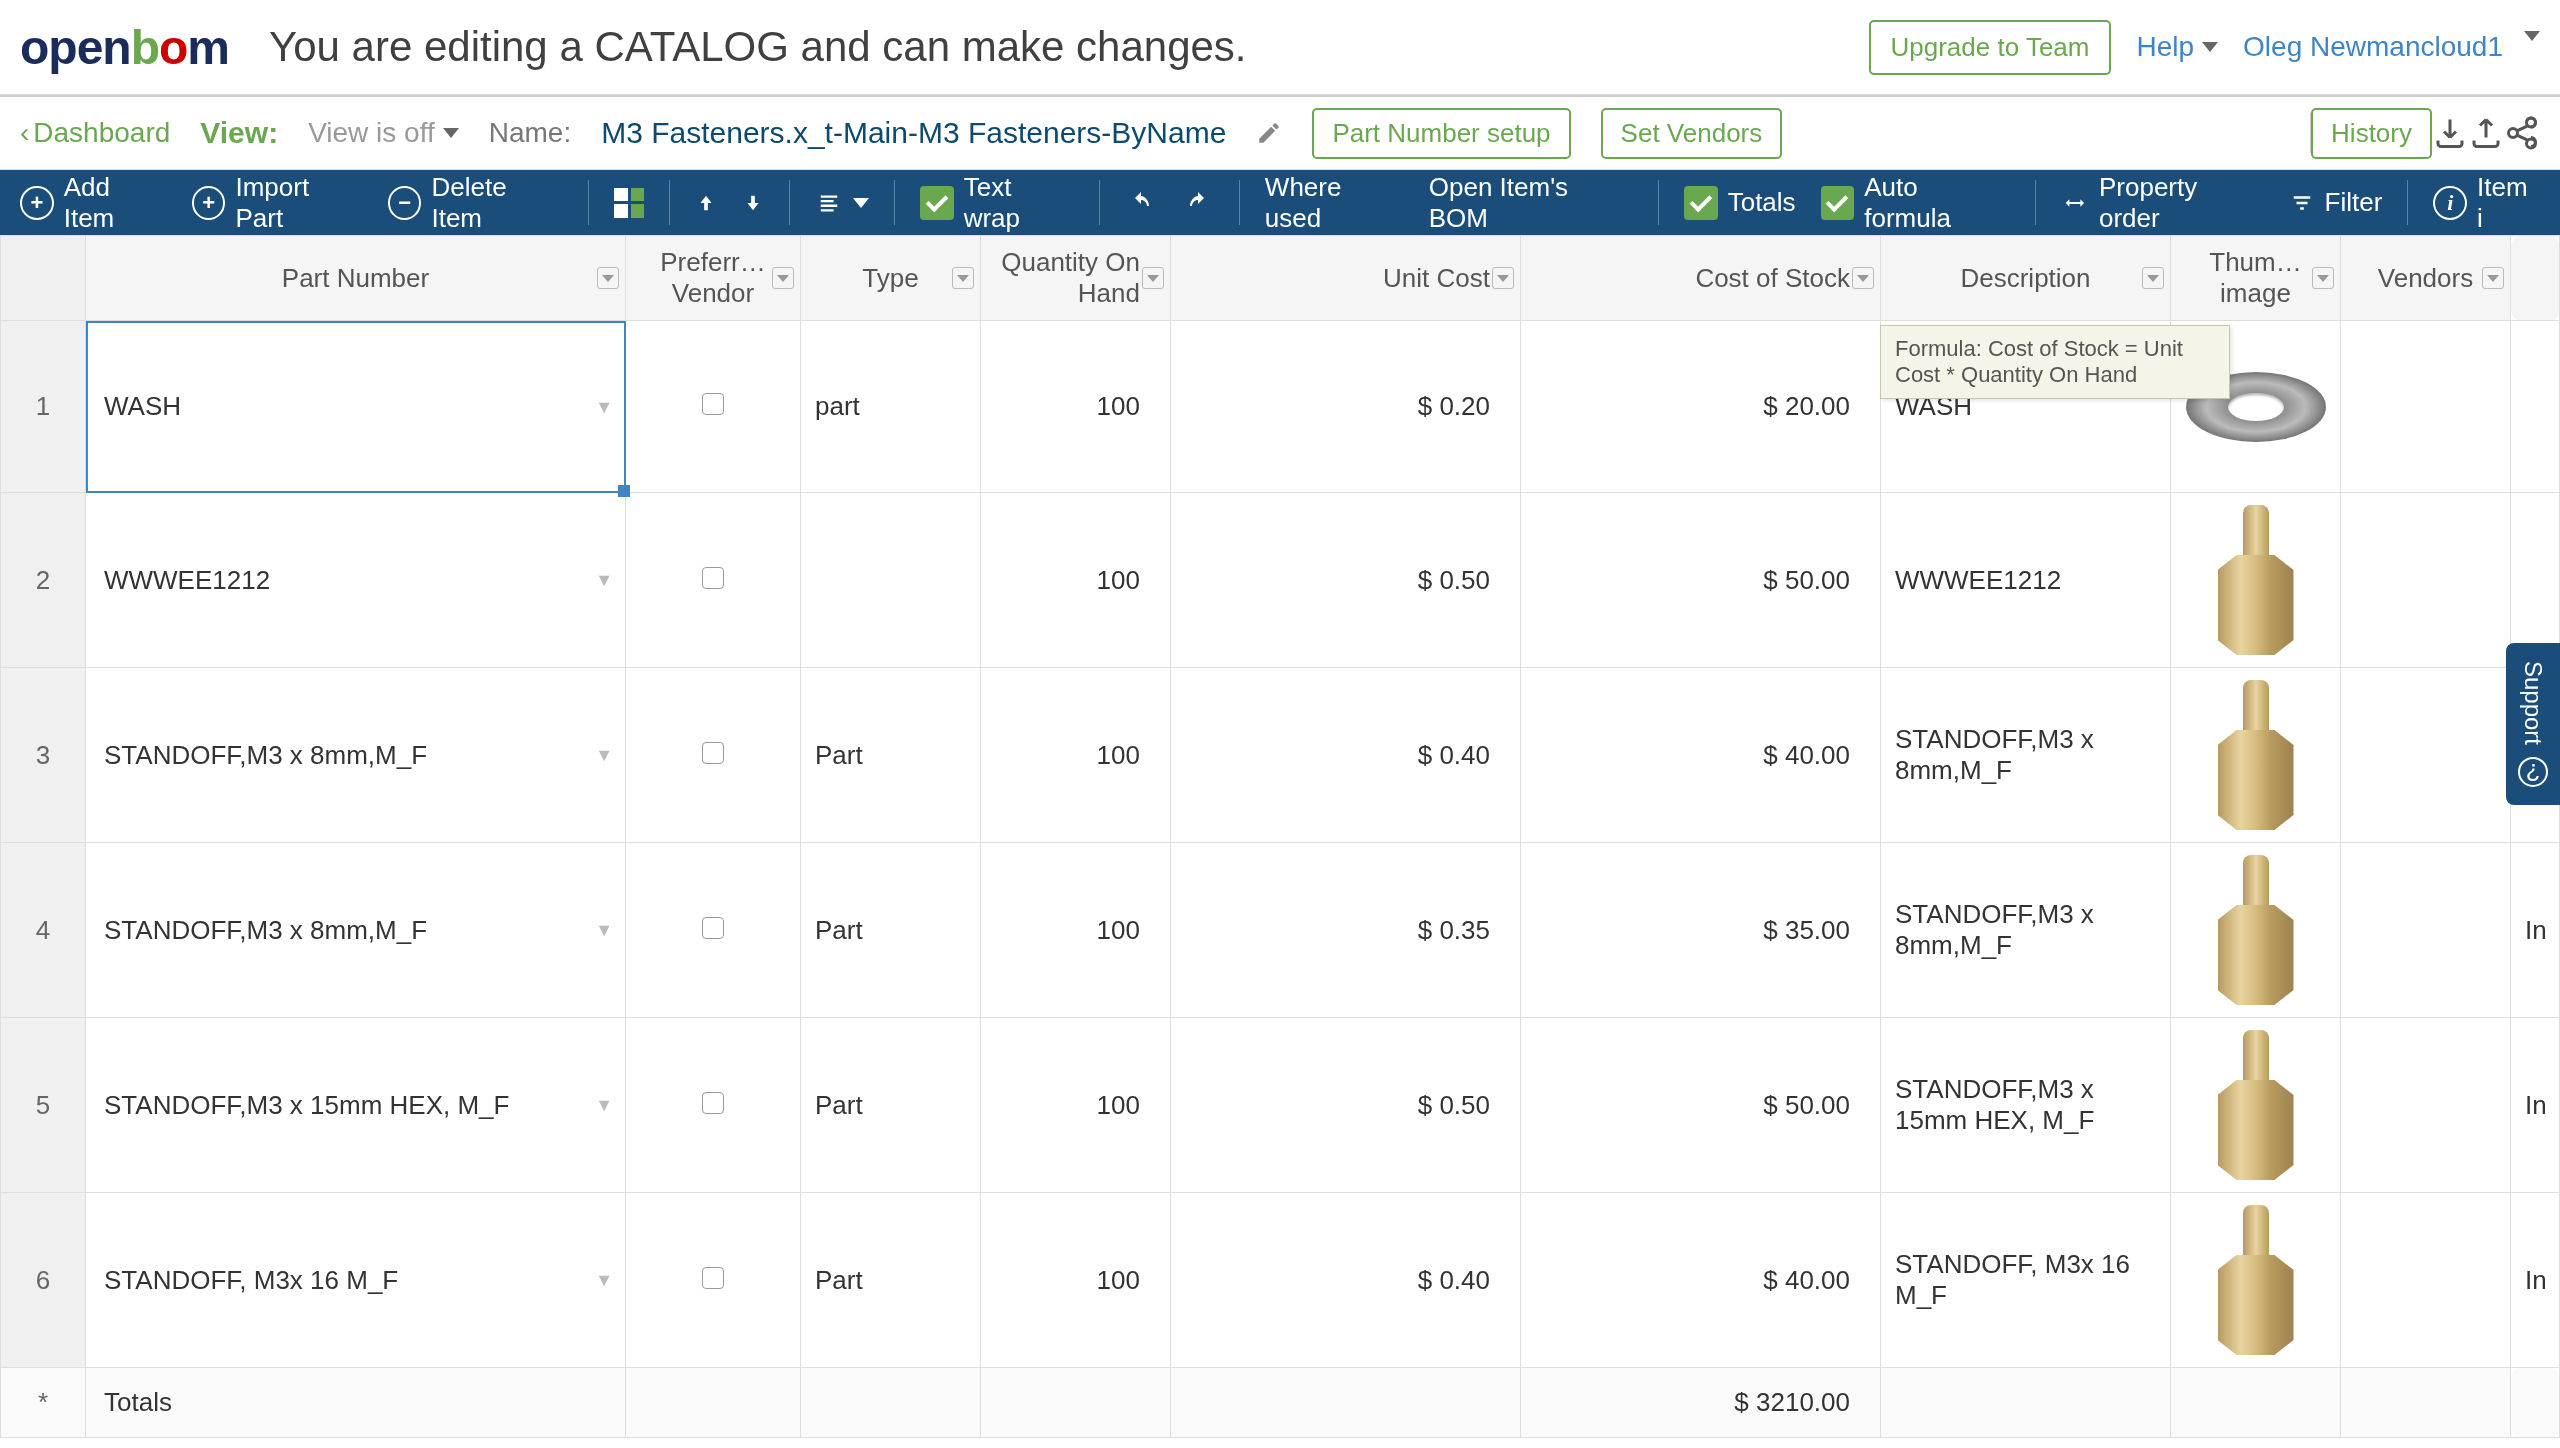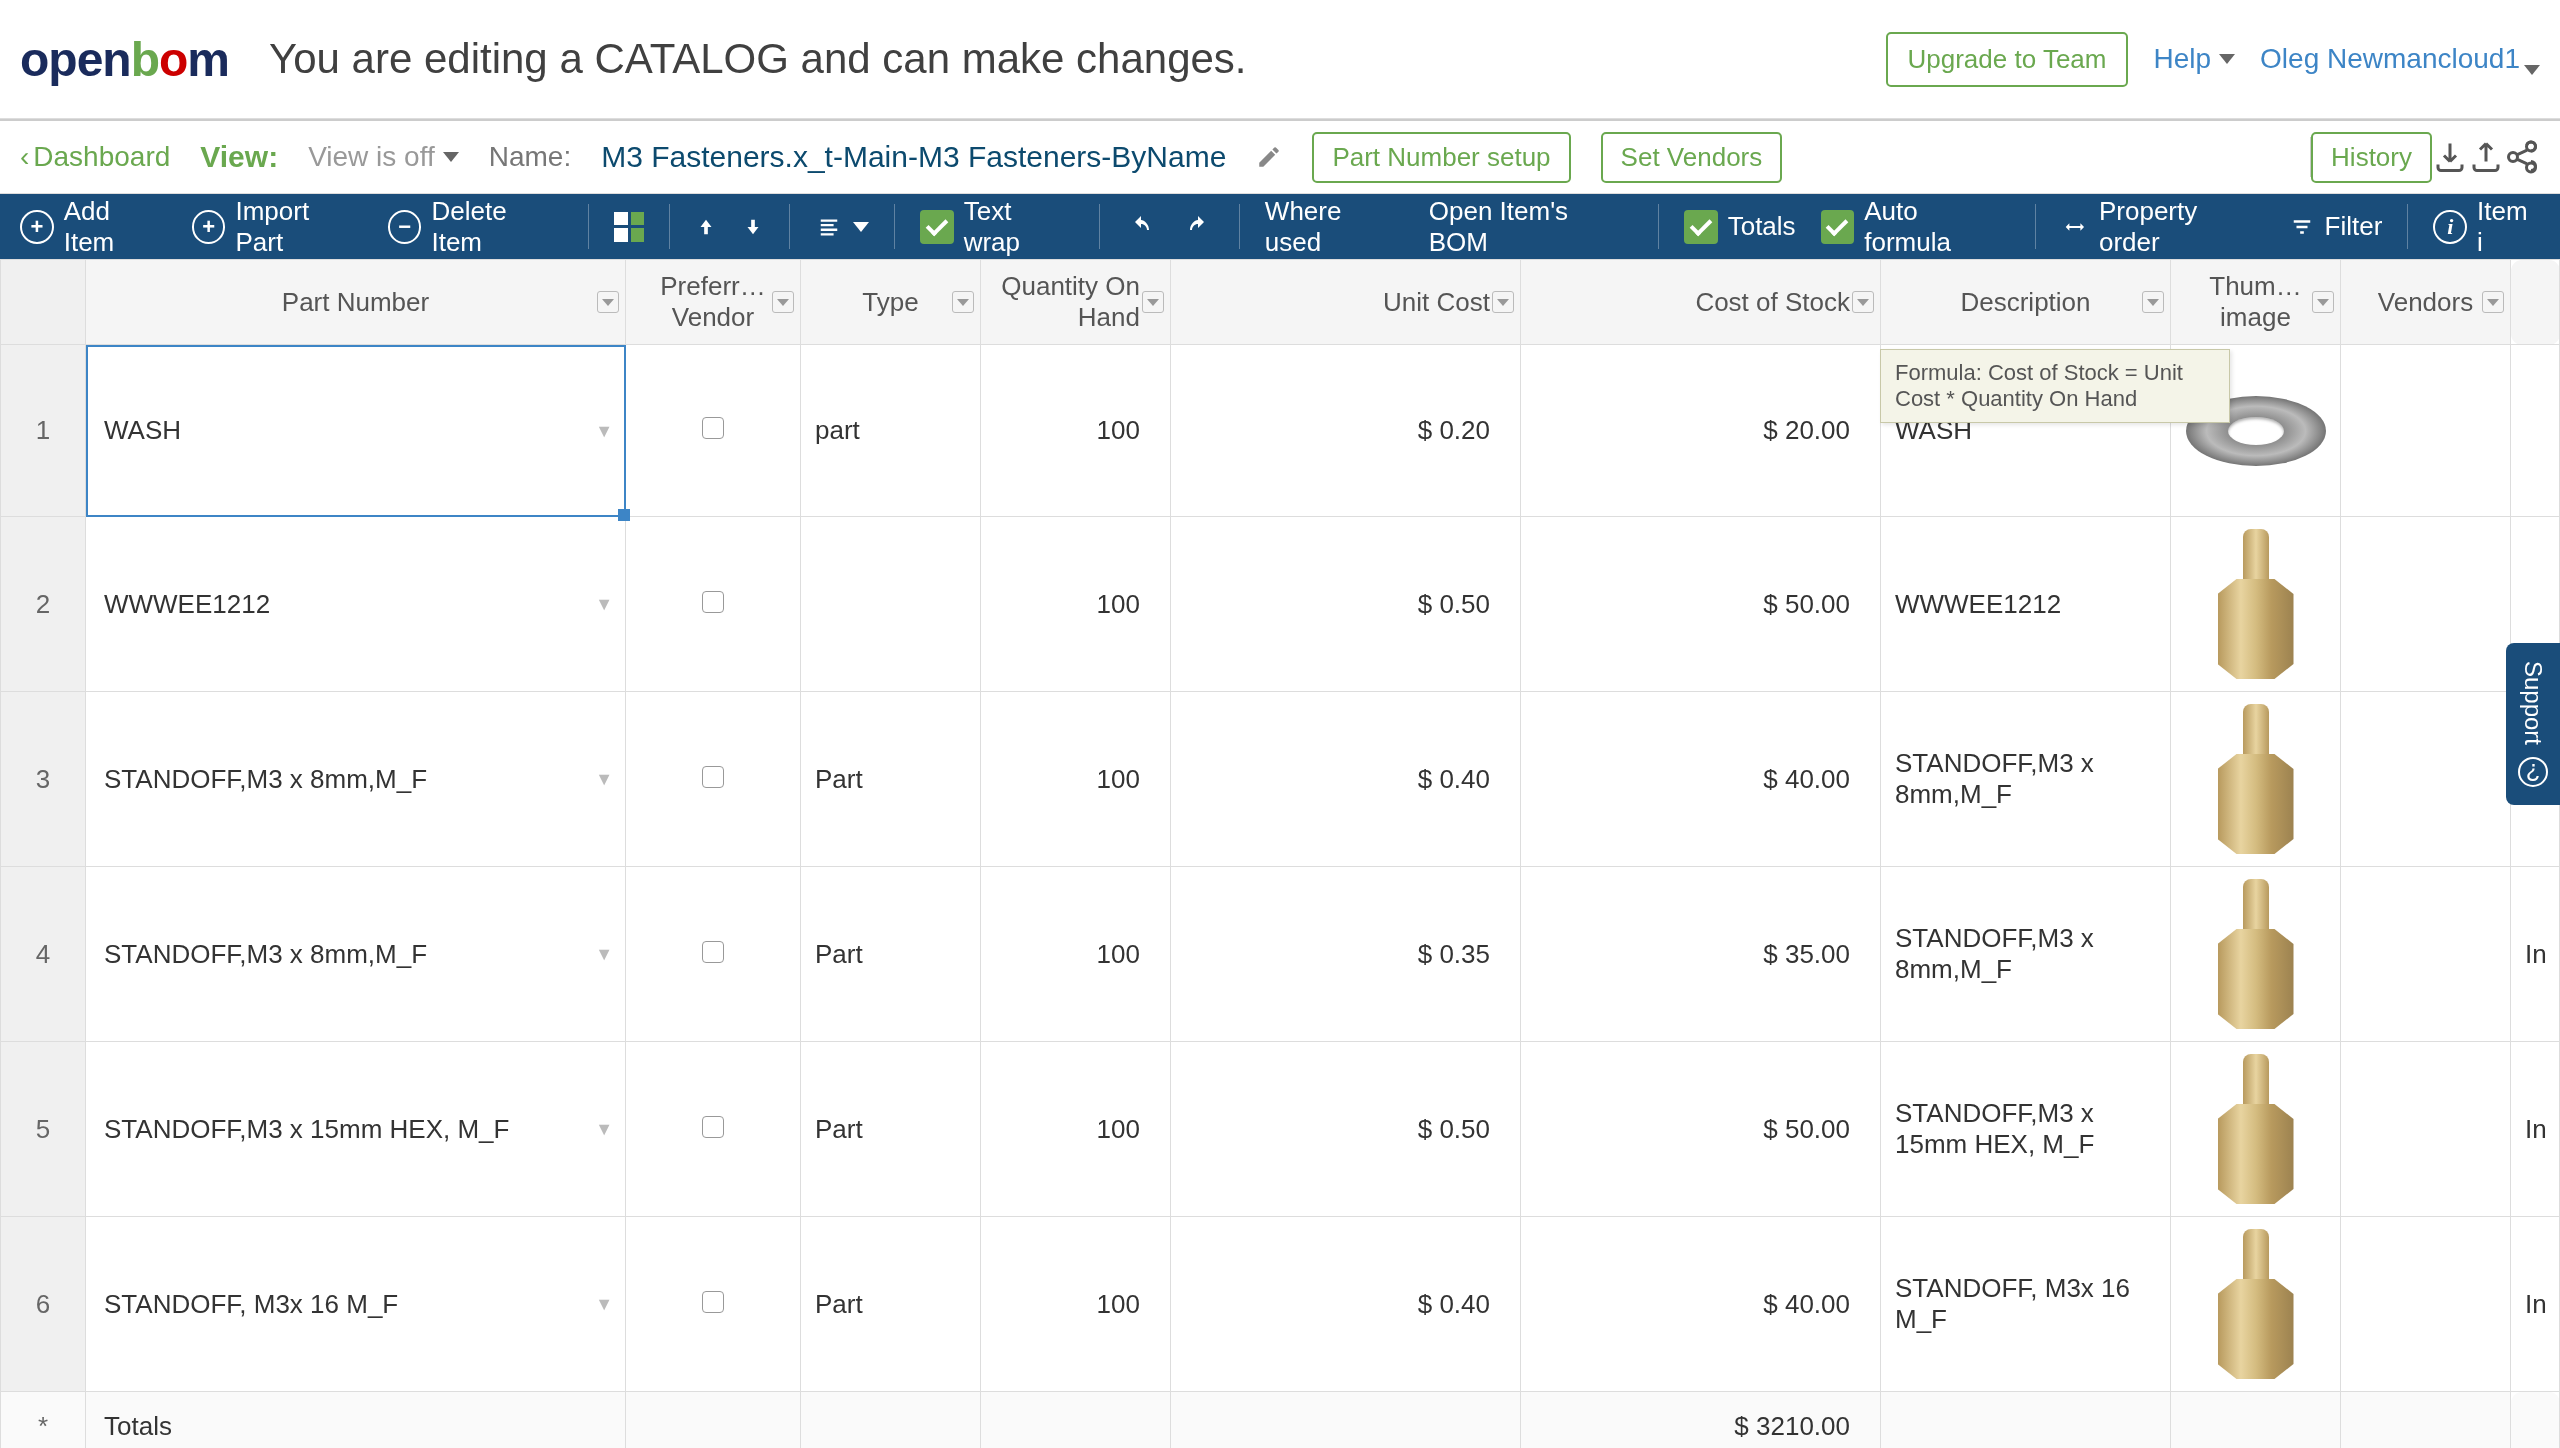--- a/index.html
+++ b/index.html
@@ -1,32 +1,32 @@
 <!DOCTYPE html>
 <html><head>
 <meta charset="utf-8">
 <style>
 * { box-sizing: border-box; margin: 0; padding: 0; }
 body { font-family: -apple-system, BlinkMacSystemFont, "Segoe UI", Arial, sans-serif; font-size: 14px; color: #333; background: #fff; overflow: hidden; width: 2560px; height: 1448px; transform-origin: top left; }
 
 
-.top-banner { display: flex; align-items: center; padding: 10px 20px; border-bottom: 1px solid #ddd; height: 119px; }
+.top-banner { display: flex; align-items: center; padding: 10px 20px; border-bottom: 1px solid #ddd; height: 95px; }
 .logo { font-size: 48px; font-weight: 700; letter-spacing: -1px; }
 .logo .o1 { color: #1a2b5c; }
 .logo .p { color: #1a2b5c; }
 .logo .e { color: #1a2b5c; }
 .logo .n { color: #1a2b5c; }
 .logo .b { color: #6aa84f; }
 .logo .o2 { color: #cc0000; font-weight: 900; }
 .logo .m { color: #1a2b5c; }
 .banner-text { font-size: 42px; color: #404040; margin-left: 40px; flex: 1; }
 .banner-right { display: flex; align-items: center; gap: 25px; }
 .upgrade-btn { border: 2px solid #6aa84f; color: #6aa84f; padding: 10px 20px; border-radius: 5px; font-size: 26px; background: #fff; cursor: pointer; }
 .help-link { color: #3d85c6; font-size: 28px; display: flex; align-items: center; gap: 8px; }
-.user-link { color: #3d85c6; font-size: 28px; display: flex; align-items: flex-end; gap: 4px; }
+.user-link { color: #3d85c6; font-size: 28px; display: flex; align-items: flex-start; gap: 21px; }
 .caret-down { width: 0; height: 0; border-left: 8px solid transparent; border-right: 8px solid transparent; border-top: 10px solid #666; display: inline-block; }
 
 
 .sub-header { display: flex; align-items: center; padding: 12px 20px; gap: 30px; height: 75px; border-top: 2px solid #ccc; border-bottom: 1px solid #ddd; }
 .dash-link { color: #6aa84f; font-size: 28px; display: flex; align-items: center; gap: 4px; }
 .view-label { color: #6aa84f; font-size: 30px; font-weight: 600; }
 .view-status { color: #999; font-size: 28px; display: flex; align-items: center; gap: 8px; }
 .name-label { color: #777; font-size: 28px; }
 .name-value { color: #0c4a6e; font-size: 30px; }
 .edit-icon { color: #888; font-size: 24px; }

